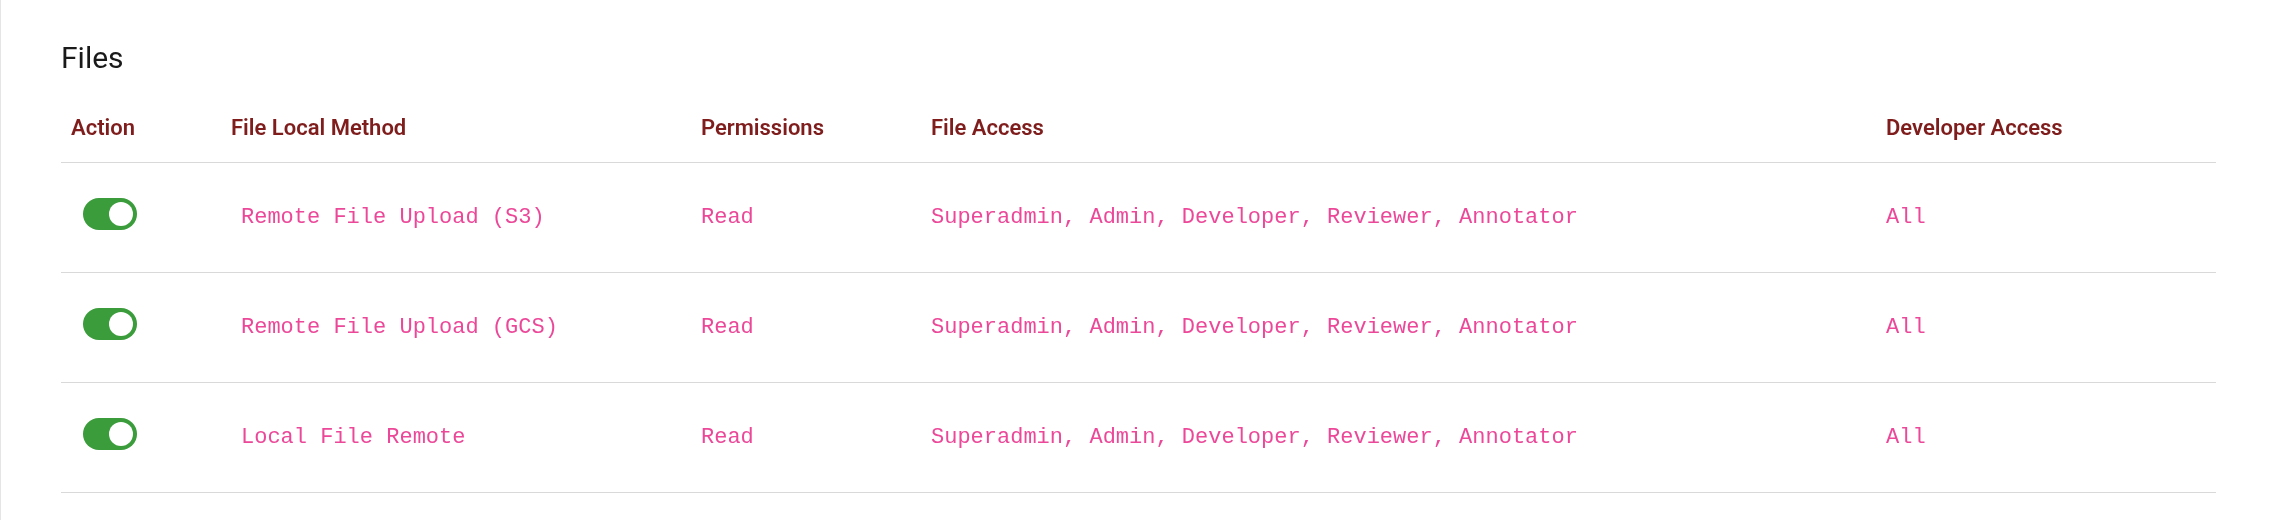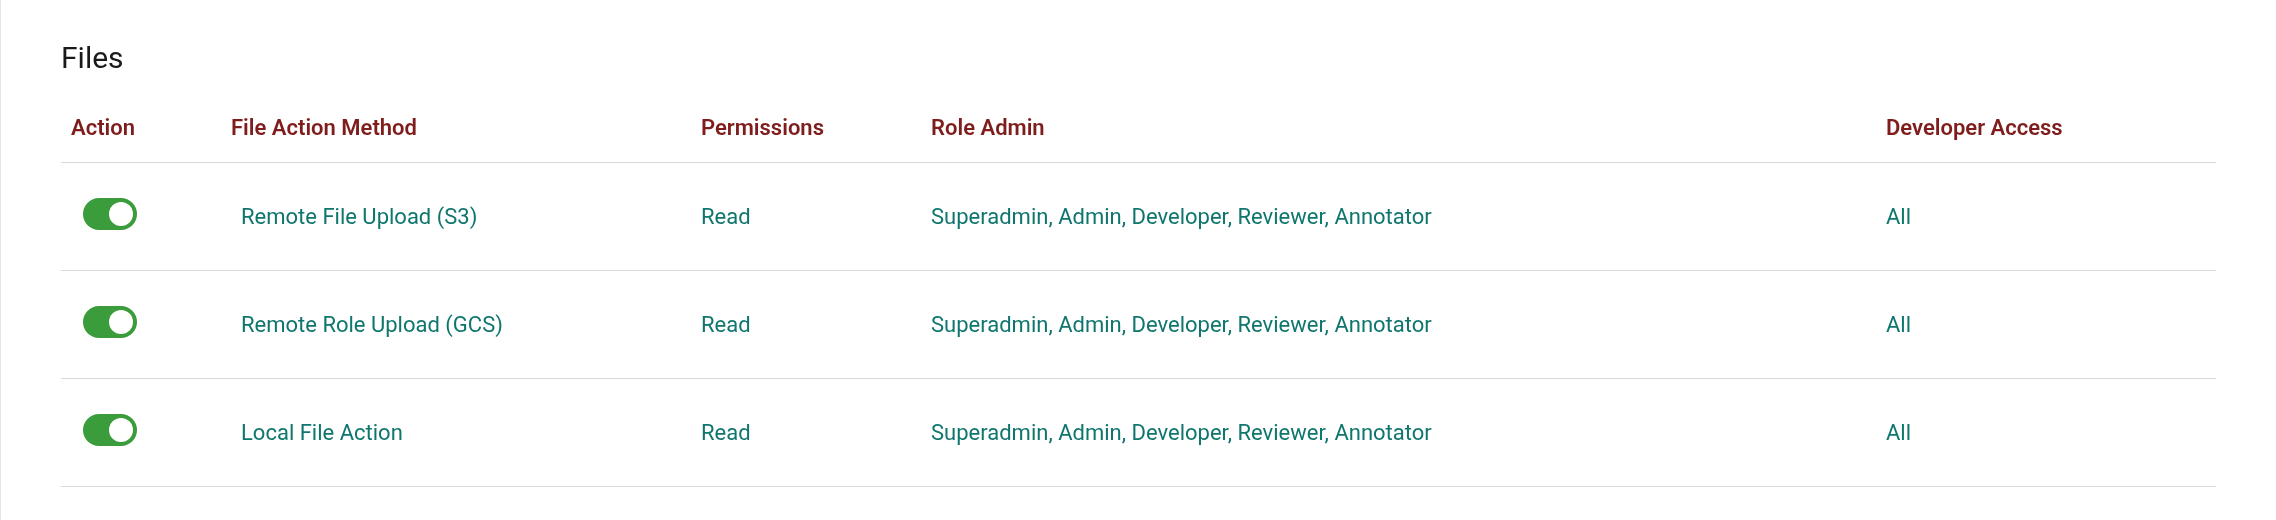--- a/index.html
+++ b/index.html
@@ -34,24 +34,25 @@
       text-align: left;
       font-size: 22px;
       font-weight: 600;
       color: #7f1d1d;
       padding: 0 10px 22px 10px;
       border-bottom: 1px solid #d9d9d9;
     }
     td {
       font-size: 22px;
       font-weight: 400;
-      color: #0f766e;
+      color: #ec4899;
       padding: 35px 10px;
       border-bottom: 1px solid #d9d9d9;
       vertical-align: middle;
+      font-family: Liberation Mono, monospace;
     }
     .col-action { width: 160px; }
     .col-method { width: 470px; }
     .col-perm { width: 230px; }
     .col-role { width: auto; }
     .col-workspace { width: 340px; }
 
     td.method-cell { padding-left: 20px; }
 
     .toggle {
@@ -84,23 +85,23 @@
     <colgroup>
       <col class="col-action">
       <col class="col-method">
       <col class="col-perm">
       <col class="col-role">
       <col class="col-workspace">
     </colgroup>
     <thead>
       <tr>
         <th>Action</th>
-        <th>File Action Method</th>
+        <th>File Local Method</th>
         <th>Permissions</th>
-        <th>Role Admin</th>
+        <th>File Access</th>
         <th>Developer Access</th>
       </tr>
     </thead>
     <tbody>
       <tr>
         <td>
           <span class="toggle">
             <span class="toggle-knob"></span>
           </span>
         </td>
@@ -108,31 +109,31 @@
         <td>Read</td>
         <td>Superadmin, Admin, Developer, Reviewer, Annotator</td>
         <td>All</td>
       </tr>
       <tr>
         <td>
           <span class="toggle">
             <span class="toggle-knob"></span>
           </span>
         </td>
-        <td class="method-cell">Remote Role Upload (GCS)</td>
+        <td class="method-cell">Remote File Upload (GCS)</td>
         <td>Read</td>
         <td>Superadmin, Admin, Developer, Reviewer, Annotator</td>
         <td>All</td>
       </tr>
       <tr>
         <td>
           <span class="toggle">
             <span class="toggle-knob"></span>
           </span>
         </td>
-        <td class="method-cell">Local File Action</td>
+        <td class="method-cell">Local File Remote</td>
         <td>Read</td>
         <td>Superadmin, Admin, Developer, Reviewer, Annotator</td>
         <td>All</td>
       </tr>
     </tbody>
   </table>
 </div>
 
 </body></html>

